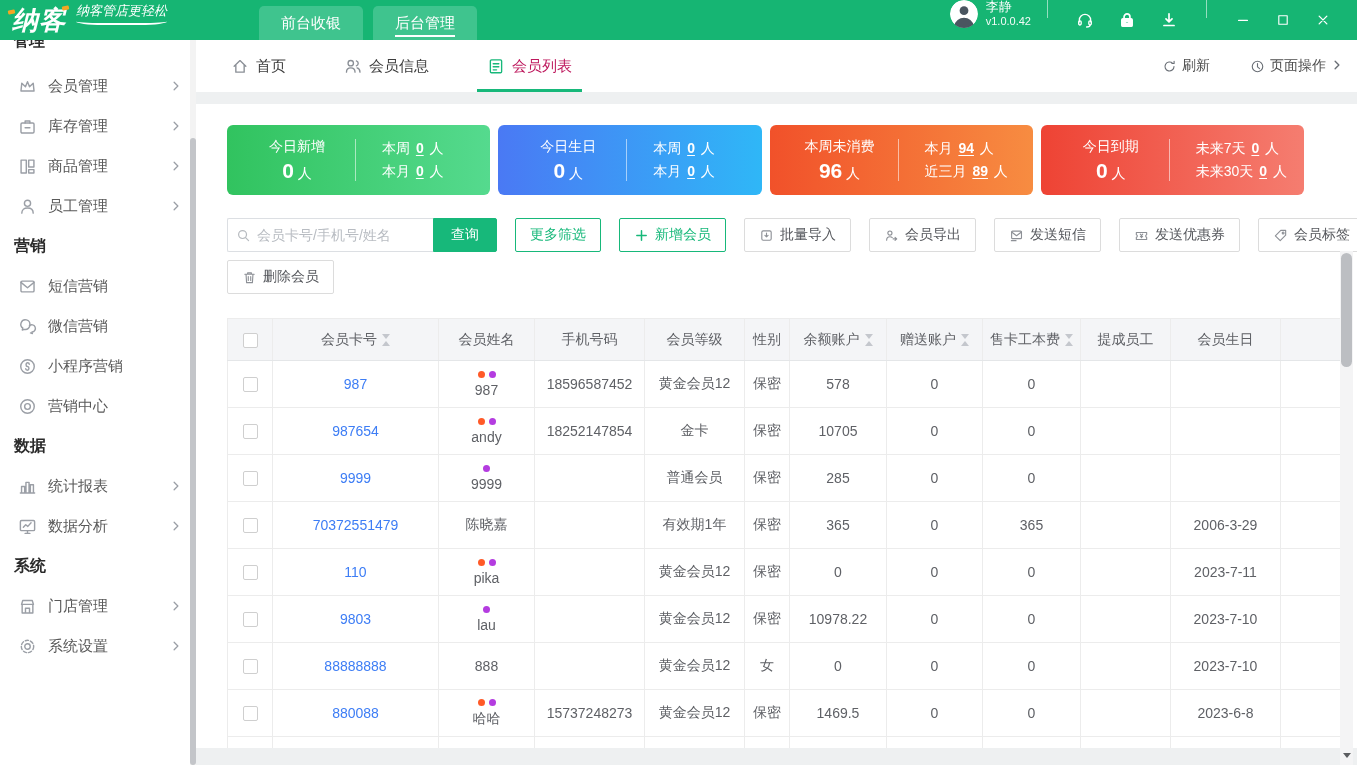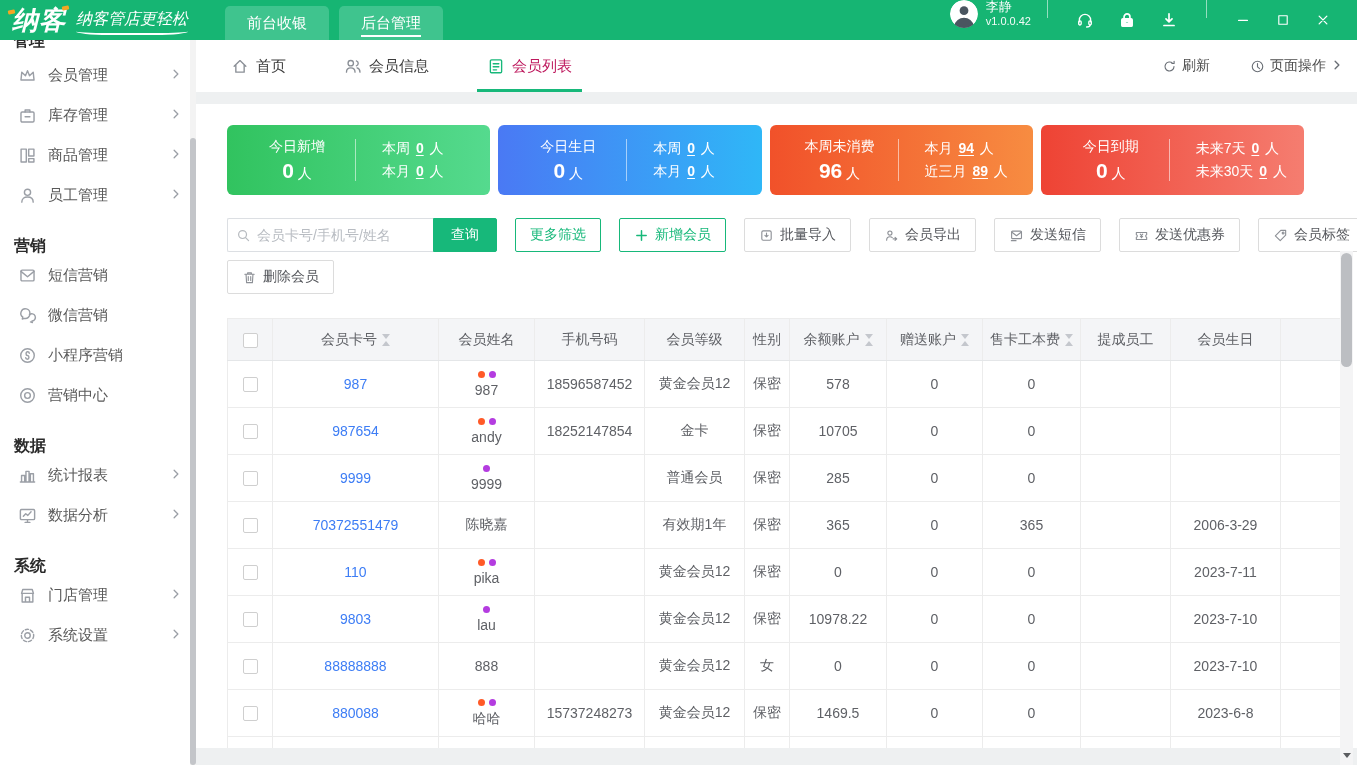--- a/index.html
+++ b/index.html
@@ -2,25 +2,25 @@
 <html><head>
 <meta charset="utf-8">
 <style>
   * { margin:0; padding:0; box-sizing:border-box; }
   html,body { background:#d8d8d8; }
   body { font-family:"Liberation Sans","DejaVu Sans",sans-serif; }
   .app { position:relative; width:1357px; height:765px; background:#eef0f1; overflow:hidden; }
 
   
   .hdr { position:absolute; top:0; left:0; right:0; height:40px; background:#16b573; display:flex; align-items:center; color:#fff; z-index:10; }
-  .logo-wrap { display:flex; align-items:flex-end; padding-left:12px; width:225px; }
+  .logo-wrap { display:flex; align-items:flex-start; padding-left:12px; width:259px; }
   .logo { font-size:26px; font-weight:bold; letter-spacing:1px; line-height:36px; position:relative; font-style:italic; }
   .logo i { position:absolute; width:7px; height:4px; background:#f5a623; border-radius:1px; transform:rotate(-12deg); }
   .logo i.a1 { left:-4px; top:8px; } .logo i.a2 { right:-3px; top:4px; }
-  .slogan { font-size:16px; font-style:italic; margin-left:10px; padding-bottom:8px; position:relative; white-space:nowrap; }
+  .slogan { font-size:13px; font-style:italic; margin-left:10px; padding-bottom:8px; position:relative; white-space:nowrap; }
   .slogan:after { content:""; position:absolute; left:0; right:0; bottom:3px; border-bottom:2px solid #fff; border-radius:50%/6px; height:5px; }
   .top-nav { display:flex; align-items:flex-end; height:40px; gap:10px; }
   .nav-pill { background:#3fc48e; color:#fff; font-size:15px; padding:0 22px; height:34px; line-height:34px; border-radius:5px 5px 0 0; cursor:pointer; position:relative; }
   .nav-pill.active:after { content:""; position:absolute; left:22px; right:22px; bottom:3px; height:2px; background:#fff; }
   .hdr-right { margin-left:auto; display:flex; align-items:flex-start; gap:0; padding-right:14px; }
   .avatar { width:28px; height:28px; border-radius:50%; overflow:hidden; flex:none; }
   .u-meta { margin-left:8px; line-height:1.15; }
   .u-name { font-size:13px; } .u-ver { font-size:11px; opacity:.95; }
   .hdr-sep { width:1px; height:18px; background:rgba(255,255,255,.55); margin:0 16px; }
   .hdr-ic { width:42px; height:40px; display:flex; align-items:center; justify-content:center; cursor:pointer; }
@@ -28,21 +28,21 @@
   .win-ic { width:40px; height:40px; display:flex; align-items:center; justify-content:center; cursor:pointer; }
   .win-ic svg { width:14px; height:14px; stroke:#fff; }
 
   
   .sidebar { position:absolute; top:40px; left:0; width:196px; bottom:0; background:#fff; }
   .side-scrolltrack { position:absolute; top:0; right:0; bottom:0; width:6px; background:#f3f3f3; }
   .side-thumb { position:absolute; top:98px; bottom:0; left:0; right:0; background:#c3c5c9; border-radius:3px; }
   .clip-label { height:14px; overflow:hidden; }
   .clip-label span { display:block; font-size:16px; font-weight:bold; color:#2b2b2b; padding-left:13px; margin-top:-9px; }
   .side-list { padding-top:12px; }
-  .side-item { height:40px; display:flex; align-items:flex-start; padding:0 14px 0 18px; cursor:pointer; color:#595959; font-size:15px; }
+  .side-item { height:40px; display:flex; align-items:center; padding:0 14px 0 18px; cursor:pointer; color:#595959; font-size:15px; }
   .side-item .si-ic { width:19px; height:19px; margin-right:11px; color:#9b9fa6; flex:none; }
   .side-item .si-ic svg { width:19px; height:19px; }
   .side-item .si-arrow { margin-left:auto; color:#9b9fa6; }
   .side-item .si-arrow svg { width:12px; height:12px; }
   .side-section { height:40px; display:flex; align-items:center; padding-left:14px; font-size:16px; font-weight:bold; color:#2b2b2b; }
 
   
   .content { position:absolute; left:196px; top:40px; right:0; bottom:0; background:#eef0f1; }
   .tabbar { height:52px; background:#fff; display:flex; align-items:stretch; padding:0 14px 0 31px; }
   .tab { display:flex; align-items:center; gap:7px; font-size:15px; color:#3c3c3c; padding:0 4px; margin-right:50px; cursor:pointer; position:relative; }

